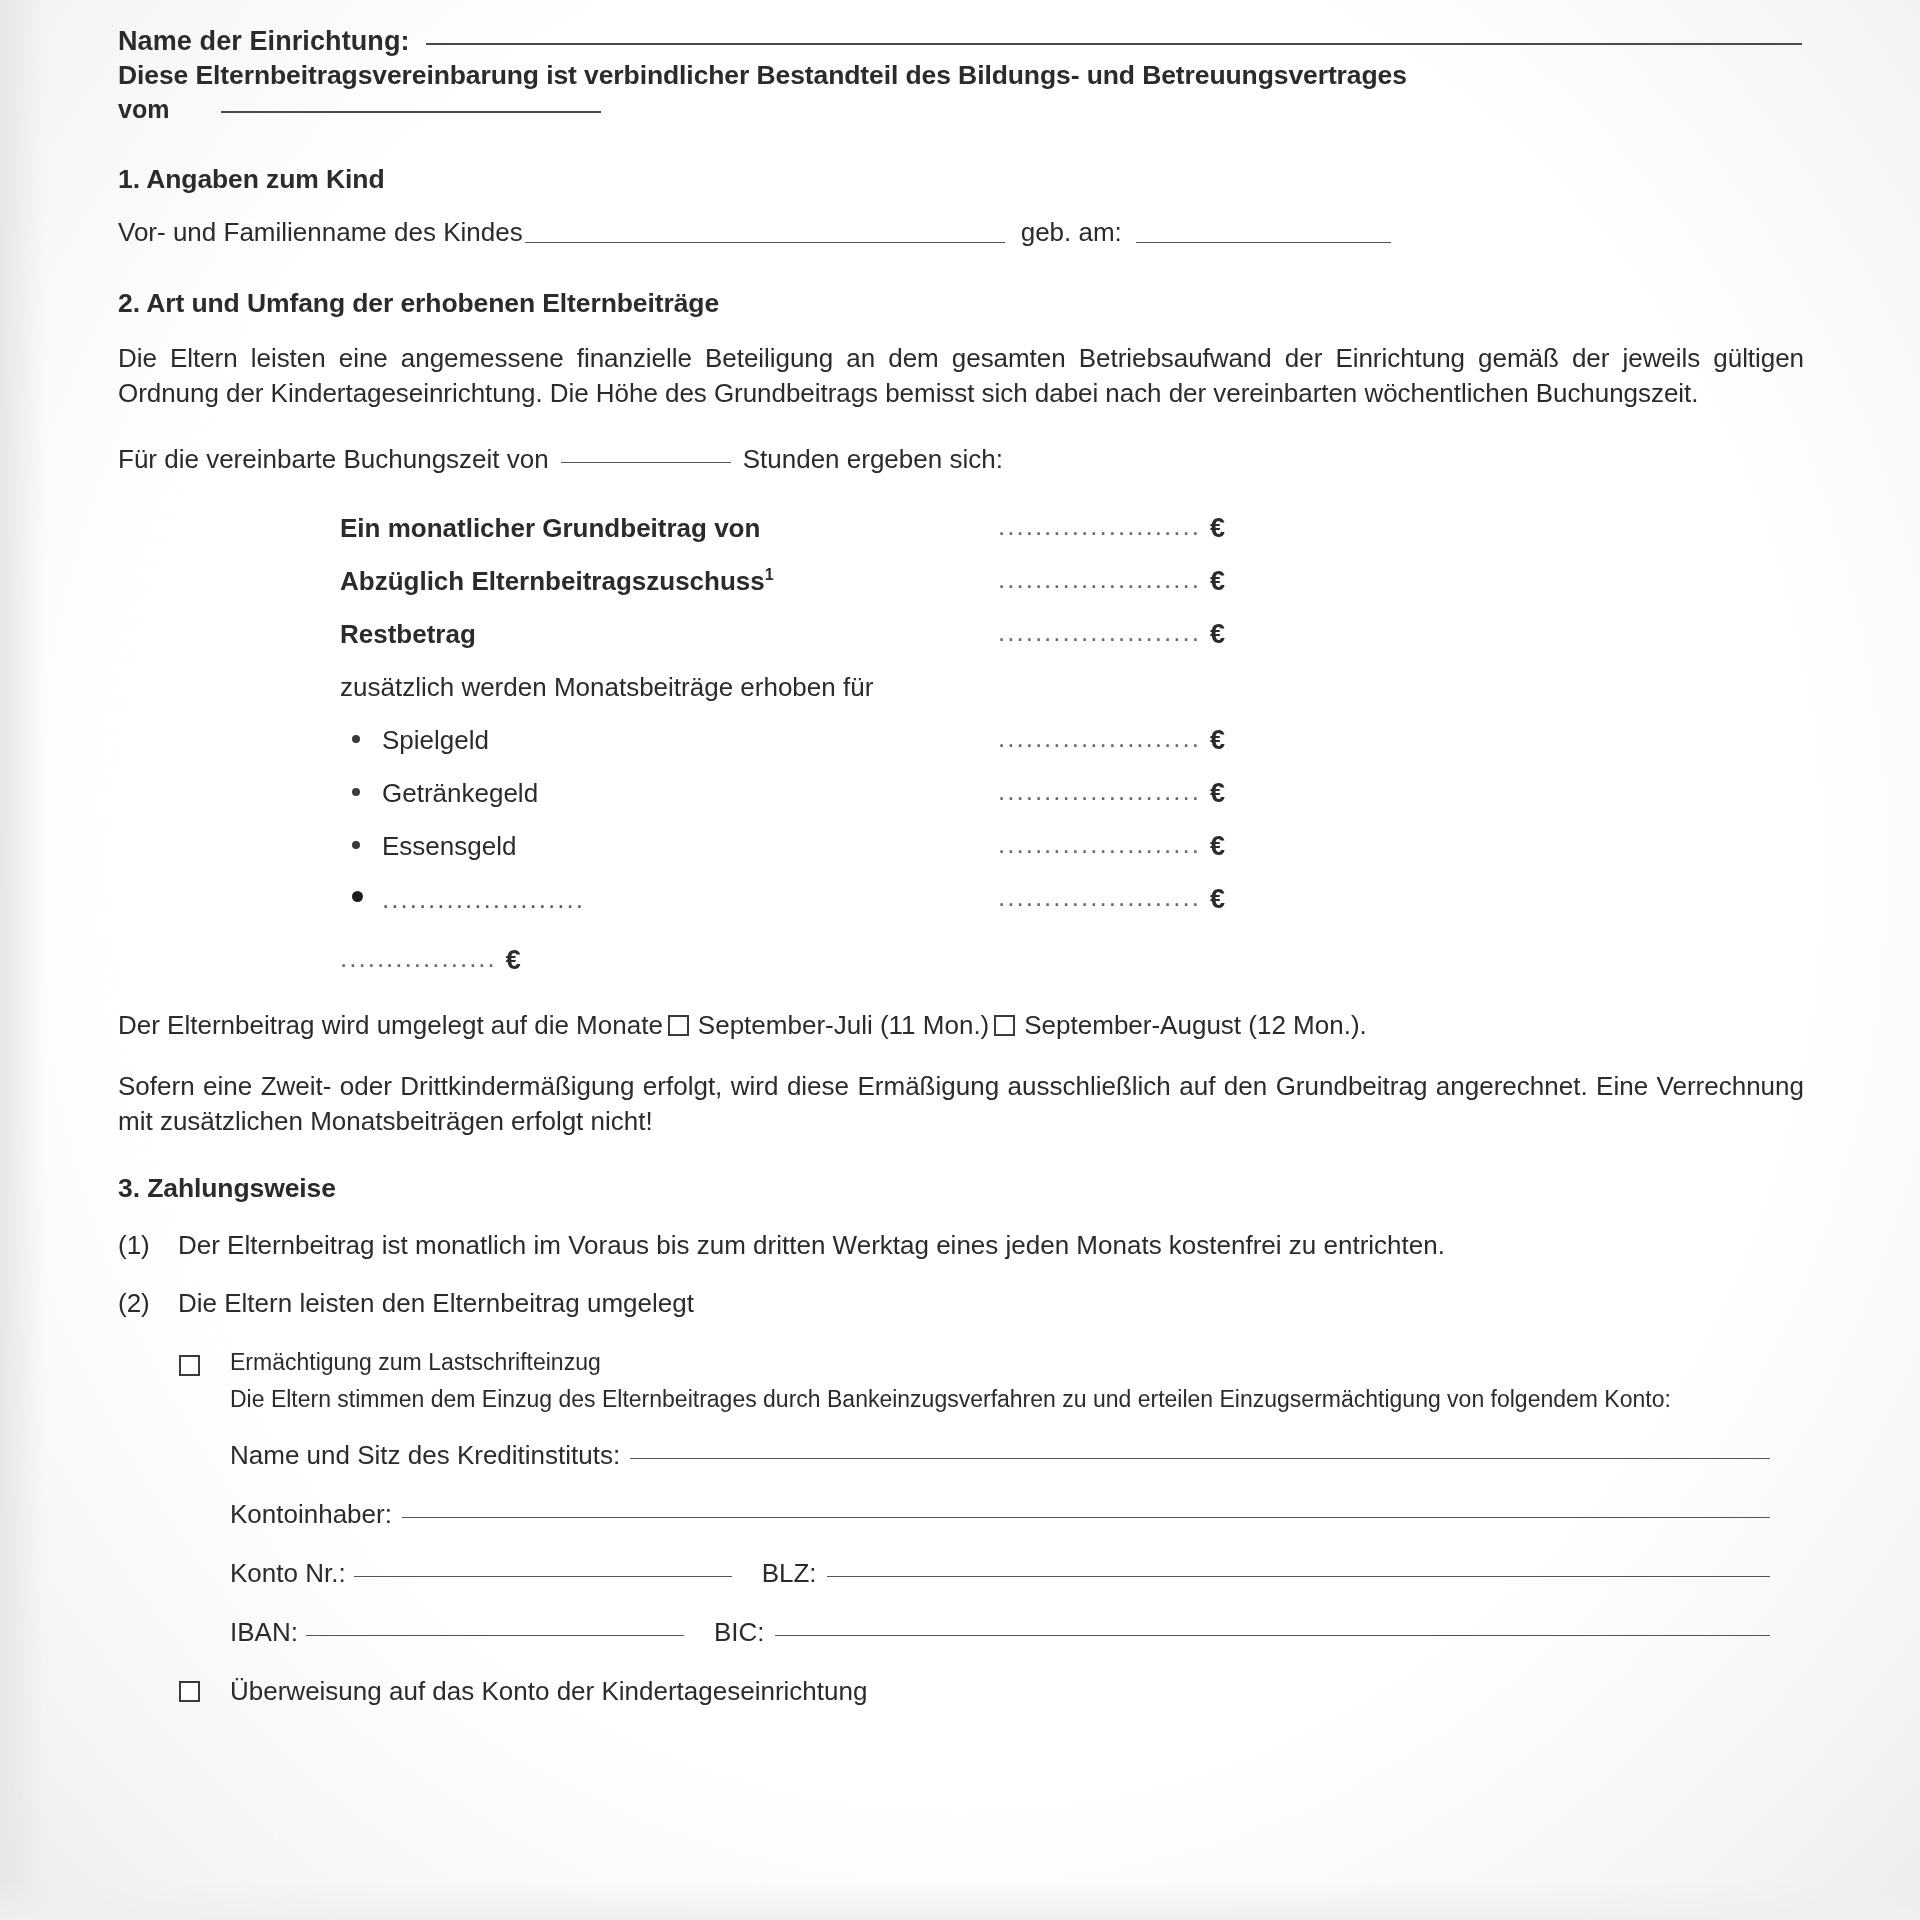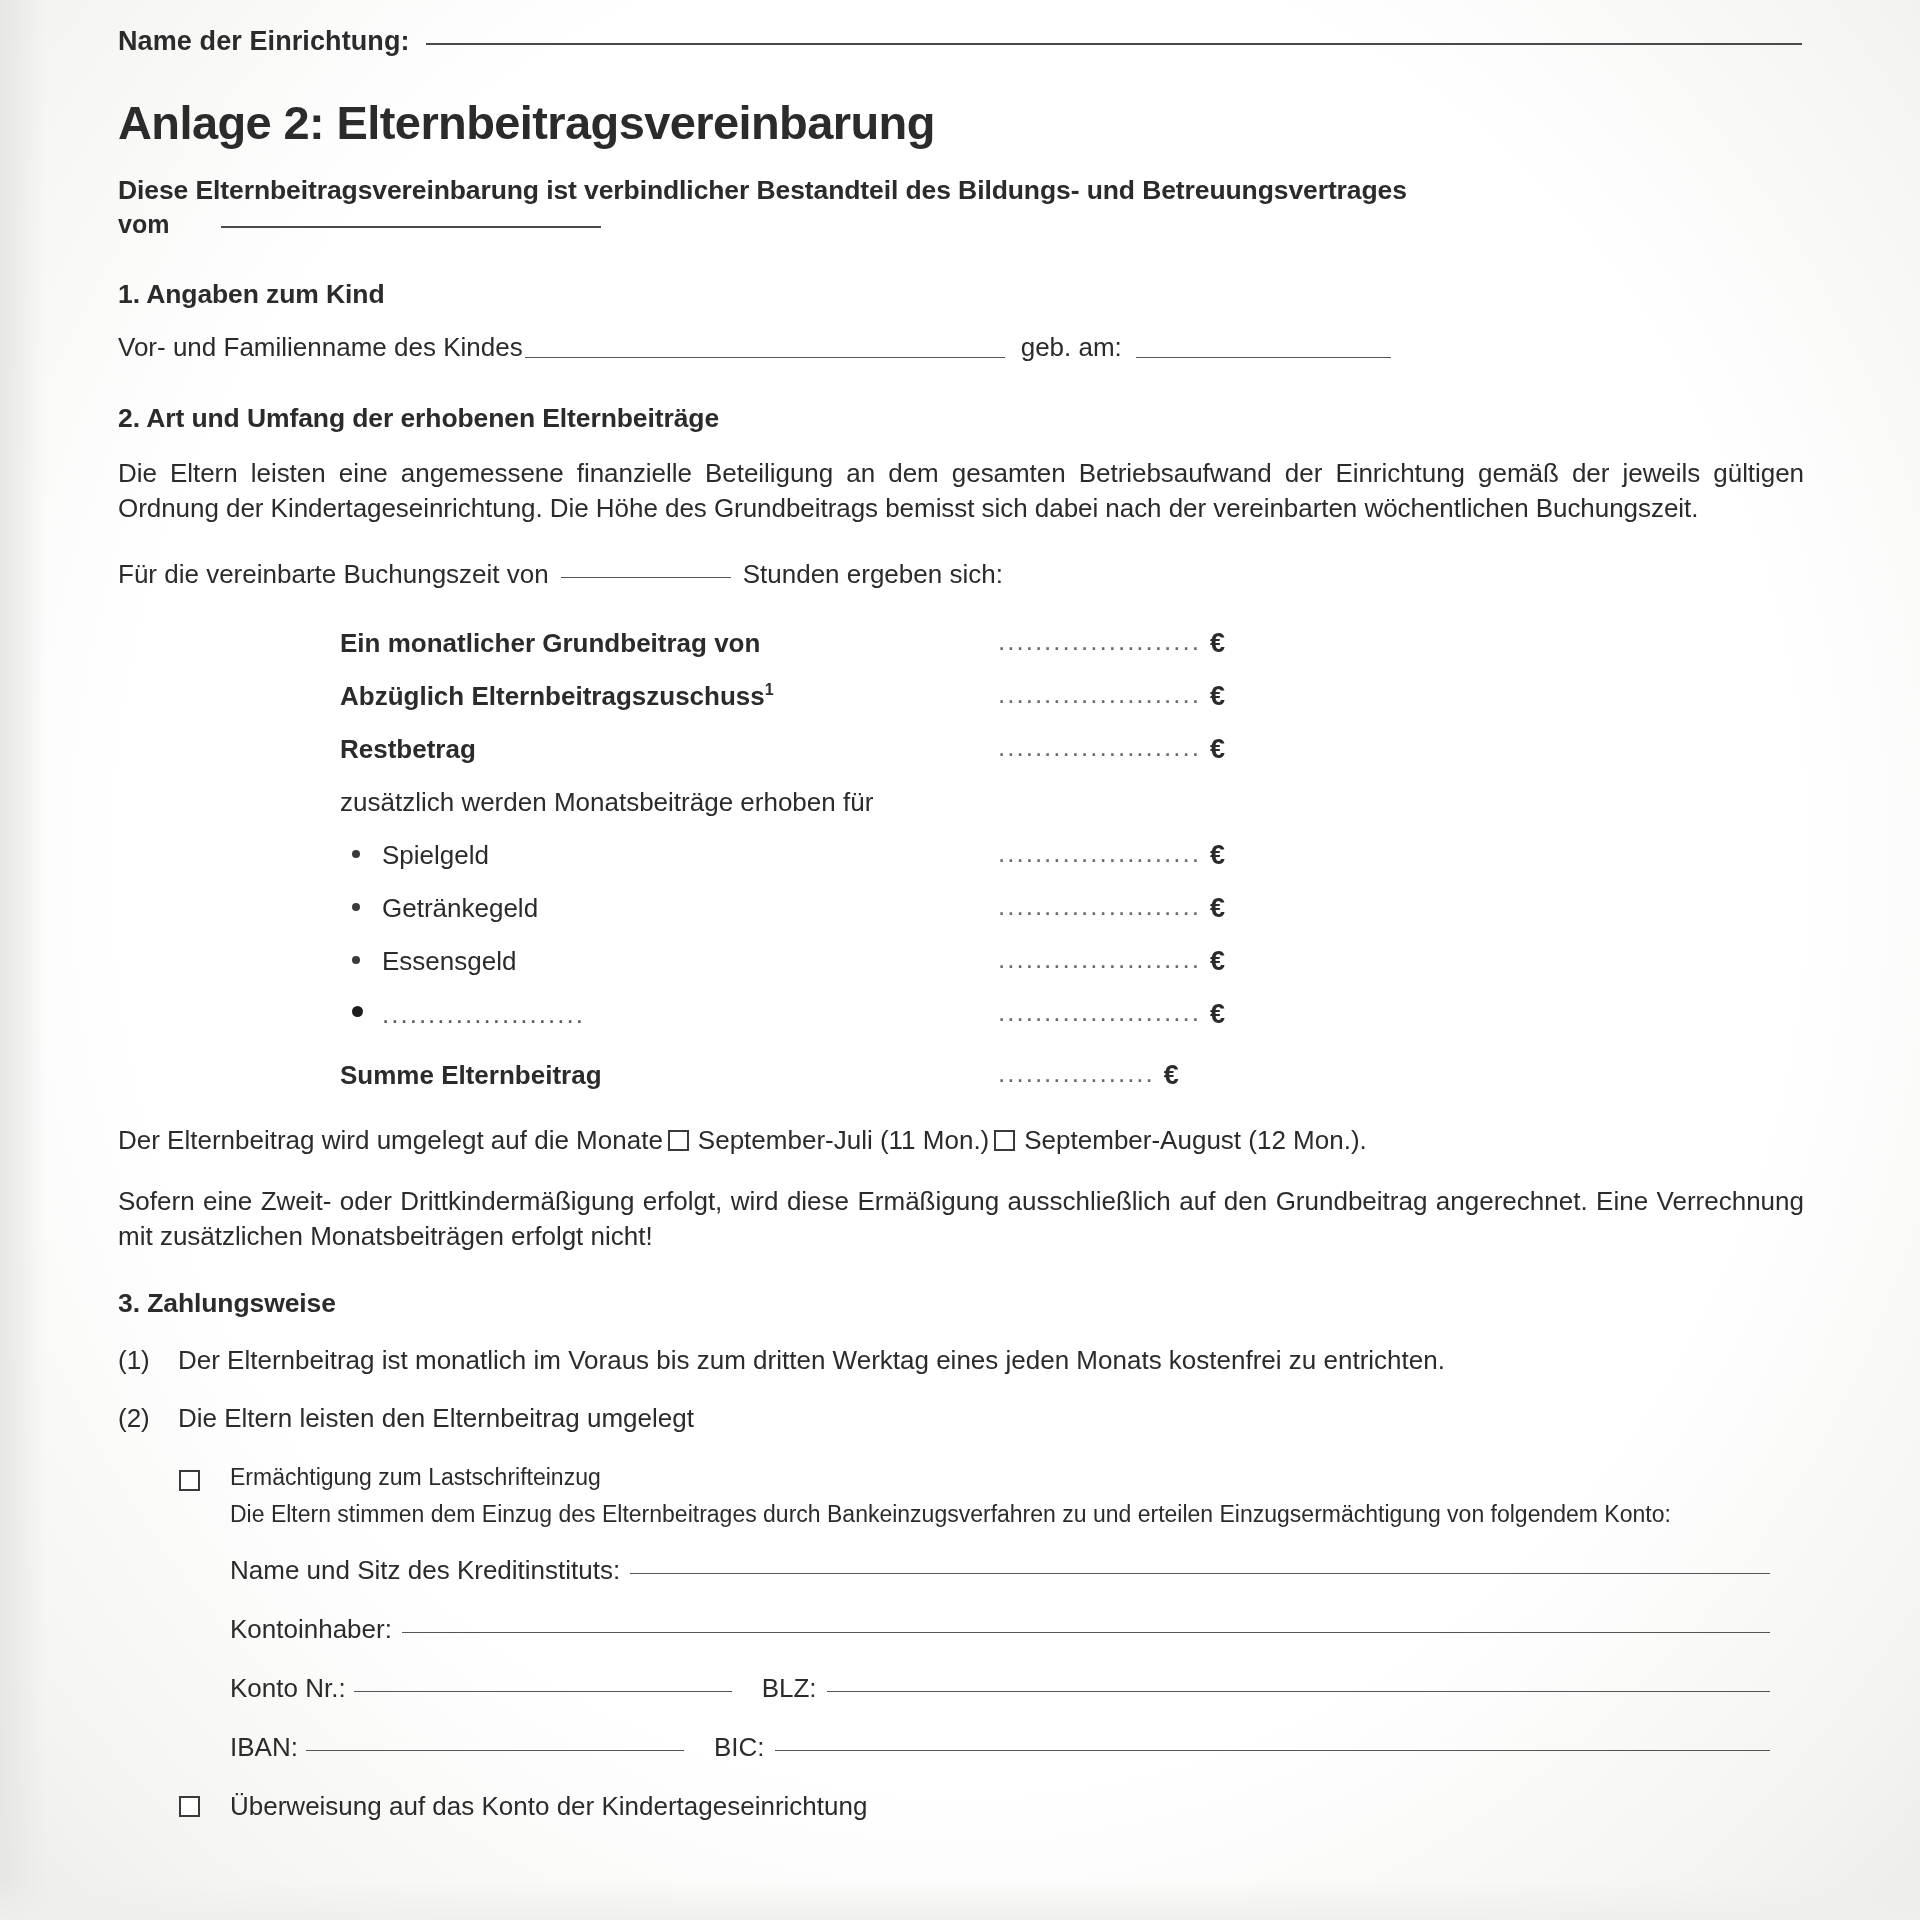--- a/index.html
+++ b/index.html
@@ -312,21 +312,20 @@
 
 <div class="page">
   <div class="scan-edge-left"></div>
   <div class="scan-edge-bottom"></div>
 
   <div class="line-row facility-row">
     <span>Name der Einrichtung:</span>
     <span class="rule"></span>
   </div>
 
-  <h1 class="doc-title">Anlage 2: Elternbeitragsvereinbarung</h1>
 
   <p class="intro">Diese Elternbeitragsvereinbarung ist verbindlicher Bestandteil des Bildungs- und Betreuungsvertrages</p>
   <div class="vom-row">
     <span>vom</span>
     <span class="rule"></span>
   </div>
 
   <h2 class="section">1. Angaben zum Kind</h2>
   <div class="child-row">
     <span>Vor- und Familienname des Kindes</span>
@@ -400,21 +399,20 @@
 
     <div class="fee-row">
       <span class="fee-label"><span class="fee-bullet"><span class="dot big"></span></span><span class="inline-dotted">......................</span></span>
       <span class="fee-amount">
         <span class="dotted">......................</span>
         <span class="euro">€</span>
       </span>
     </div>
 
     <div class="fee-row summe">
-      <span class="fee-label bold">Summe Elternbeitrag</span>
       <span class="fee-amount">
         <span class="dotted short">.................</span>
         <span class="euro">€</span>
       </span>
     </div>
   </div>
 
   <div class="months-row">
     <span>Der Elternbeitrag wird umgelegt auf die Monate</span><span class="cb"></span><span>September-Juli (11 Mon.)</span><span class="cb"></span><span>September-August (12 Mon.).</span>
   </div>

